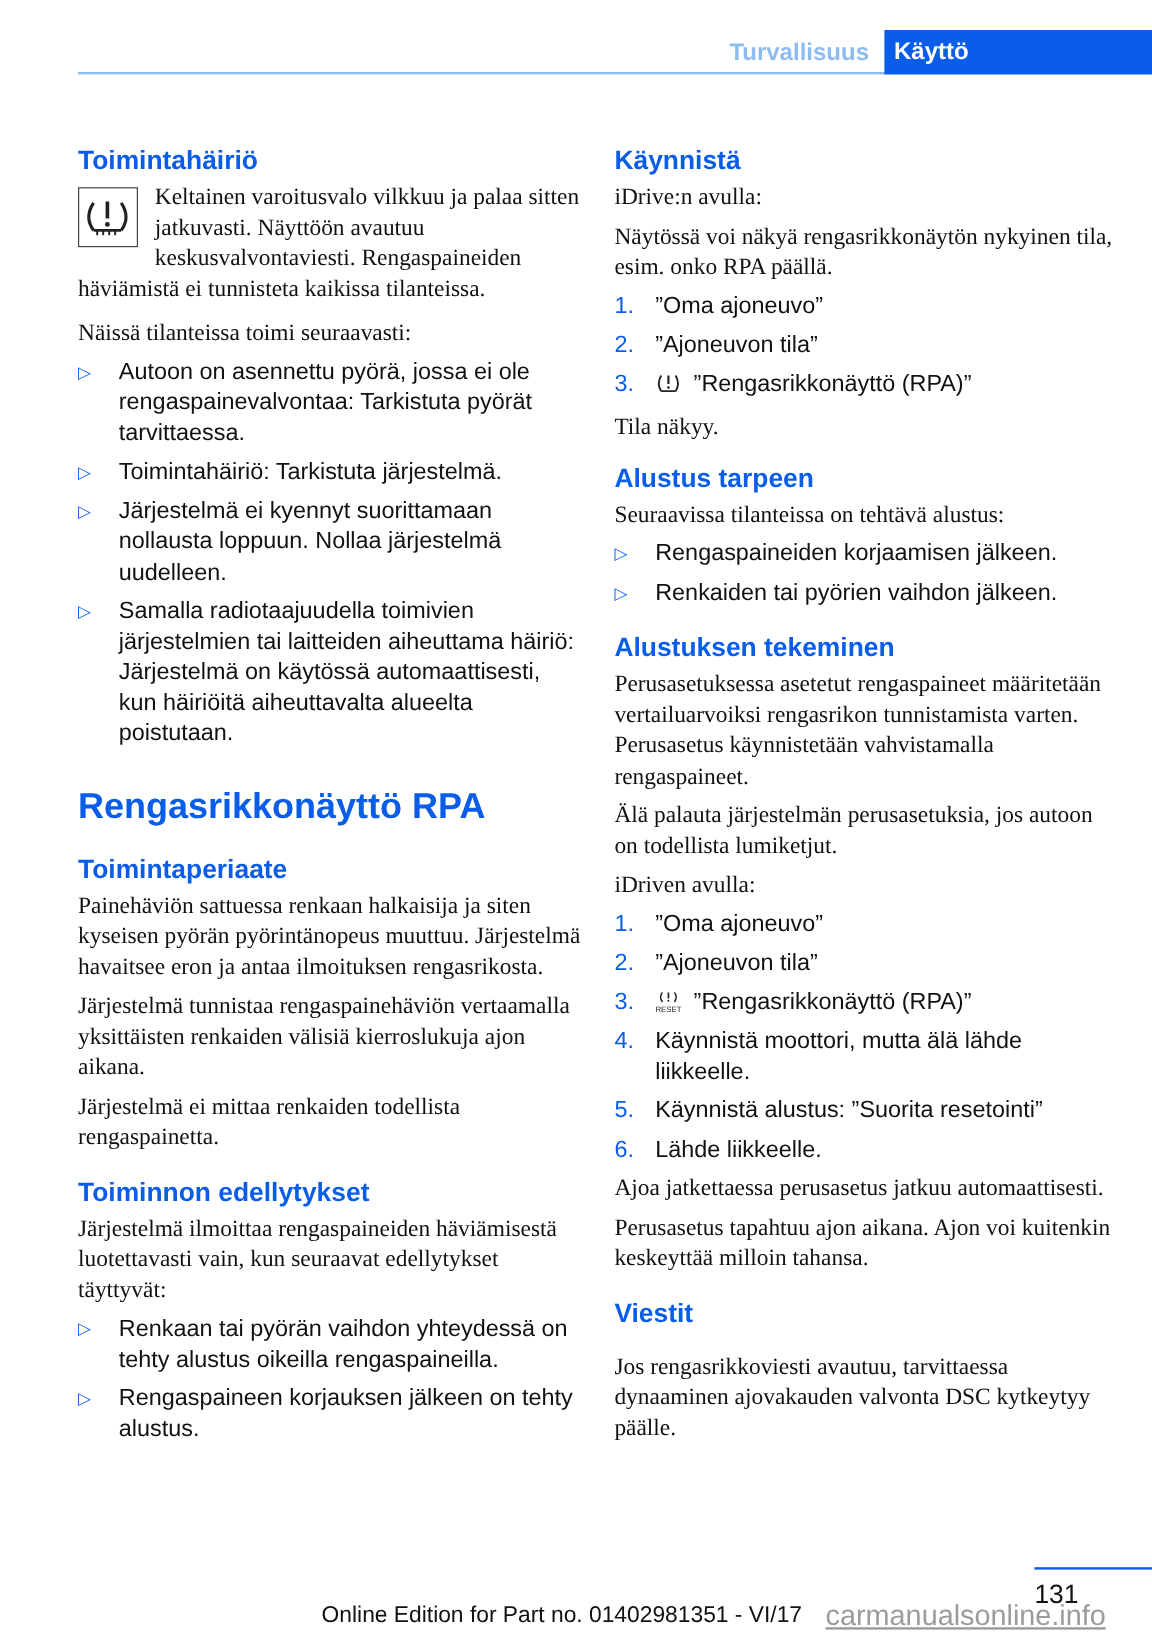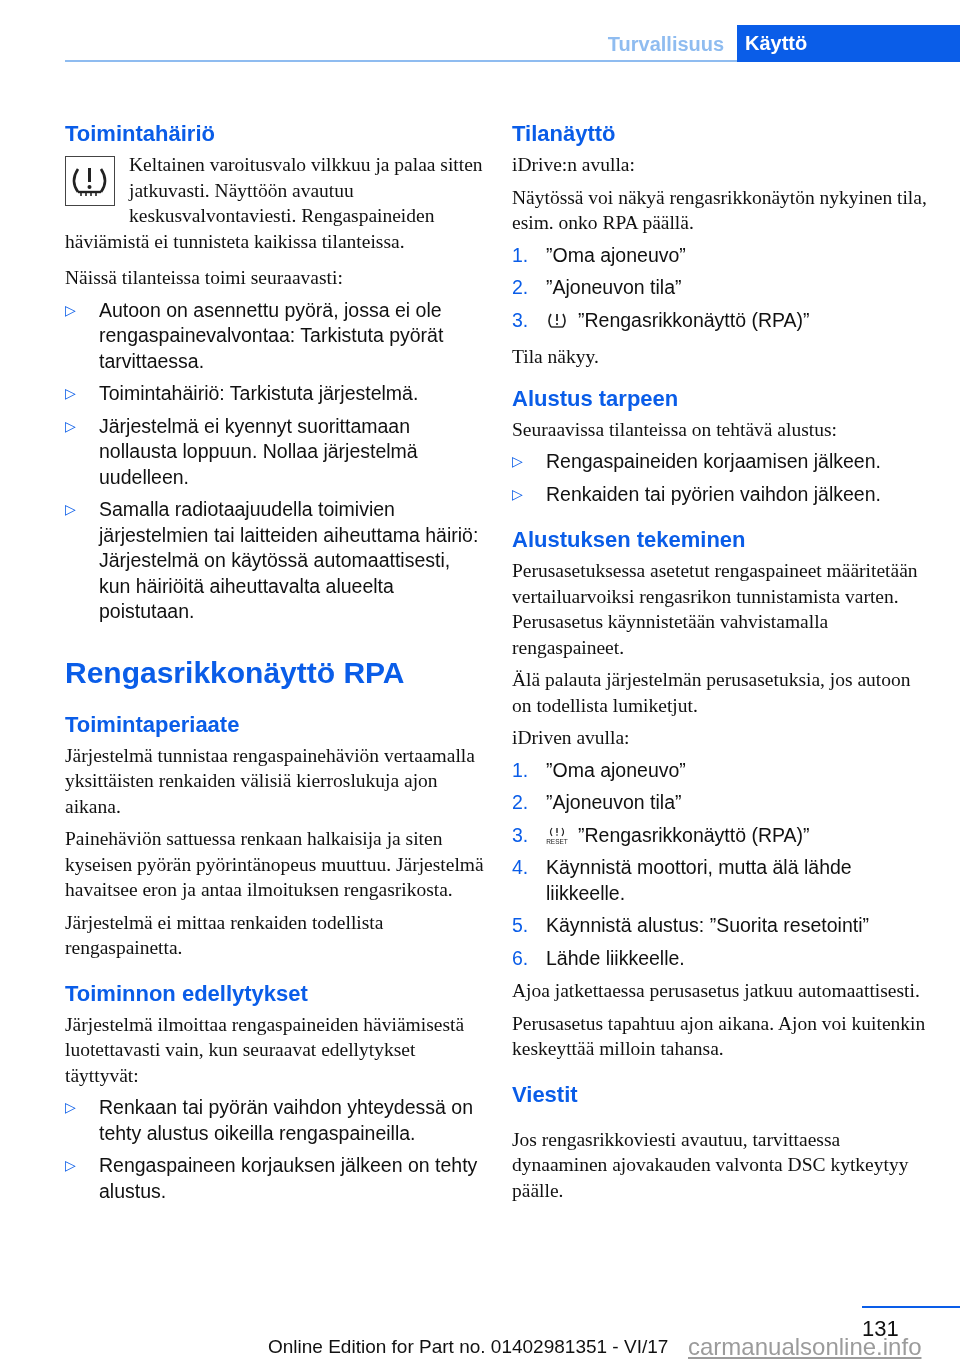--- a/index.html
+++ b/index.html
@@ -59,35 +59,35 @@
   <ul class="bullets">
     <li><span class="mark">▷</span><span>Autoon on asennettu pyörä, jossa ei ole rengaspainevalvontaa: Tarkistuta pyörät tarvittaessa.</span></li>
     <li><span class="mark">▷</span><span>Toimintahäiriö: Tarkistuta järjestelmä.</span></li>
     <li><span class="mark">▷</span><span>Järjestelmä ei kyennyt suorittamaan nollausta loppuun. Nollaa järjestelmä uudelleen.</span></li>
     <li><span class="mark">▷</span><span>Samalla radiotaajuudella toimivien järjestelmien tai laitteiden aiheuttama häiriö: Järjestelmä on käytössä automaattisesti, kun häiriöitä aiheuttavalta alueelta poistutaan.</span></li>
   </ul>
 
   <div class="h1">Rengasrikkonäyttö RPA</div>
 
   <div class="h2">Toimintaperiaate</div>
+  <p>Painehäviön sattuessa renkaan halkaisija ja siten kyseisen pyörän pyörintänopeus muuttuu. Järjestelmä havaitsee eron ja antaa ilmoituksen rengasrikosta.</p>
   <p>Järjestelmä tunnistaa rengaspainehäviön vertaamalla yksittäisten renkaiden välisiä kierroslukuja ajon aikana.</p>
-  <p>Painehäviön sattuessa renkaan halkaisija ja siten kyseisen pyörän pyörintänopeus muuttuu. Järjestelmä havaitsee eron ja antaa ilmoituksen rengasrikosta.</p>
   <p>Järjestelmä ei mittaa renkaiden todellista rengaspainetta.</p>
 
   <div class="spacer"></div>
   <div class="h2">Toiminnon edellytykset</div>
   <p>Järjestelmä ilmoittaa rengaspaineiden häviämisestä luotettavasti vain, kun seuraavat edellytykset täyttyvät:</p>
   <ul class="bullets">
     <li><span class="mark">▷</span><span>Renkaan tai pyörän vaihdon yhteydessä on tehty alustus oikeilla rengaspaineilla.</span></li>
     <li><span class="mark">▷</span><span>Rengaspaineen korjauksen jälkeen on tehty alustus.</span></li>
   </ul>
 </div>
 
 <div class="col col-right">
-  <div class="h2">Tilanäyttö</div>
+  <div class="h2">Käynnistä</div>
   <p>iDrive:n avulla:</p>
   <p>Näytössä voi näkyä rengasrikkonäytön nykyinen tila, esim. onko RPA päällä.</p>
   <ul class="numbers">
     <li><span class="mark">1.</span><span>”Oma ajoneuvo”</span></li>
     <li><span class="mark">2.</span><span>”Ajoneuvon tila”</span></li>
     <li><span class="mark">3.</span>
       <span class="inline-icon">
         <svg width="22" height="20" viewBox="0 0 22 20">
           <path d="M5 3 Q1 10 5 16" fill="none" stroke="#222" stroke-width="1.6"></path>
           <path d="M17 3 Q21 10 17 16" fill="none" stroke="#222" stroke-width="1.6"></path>

